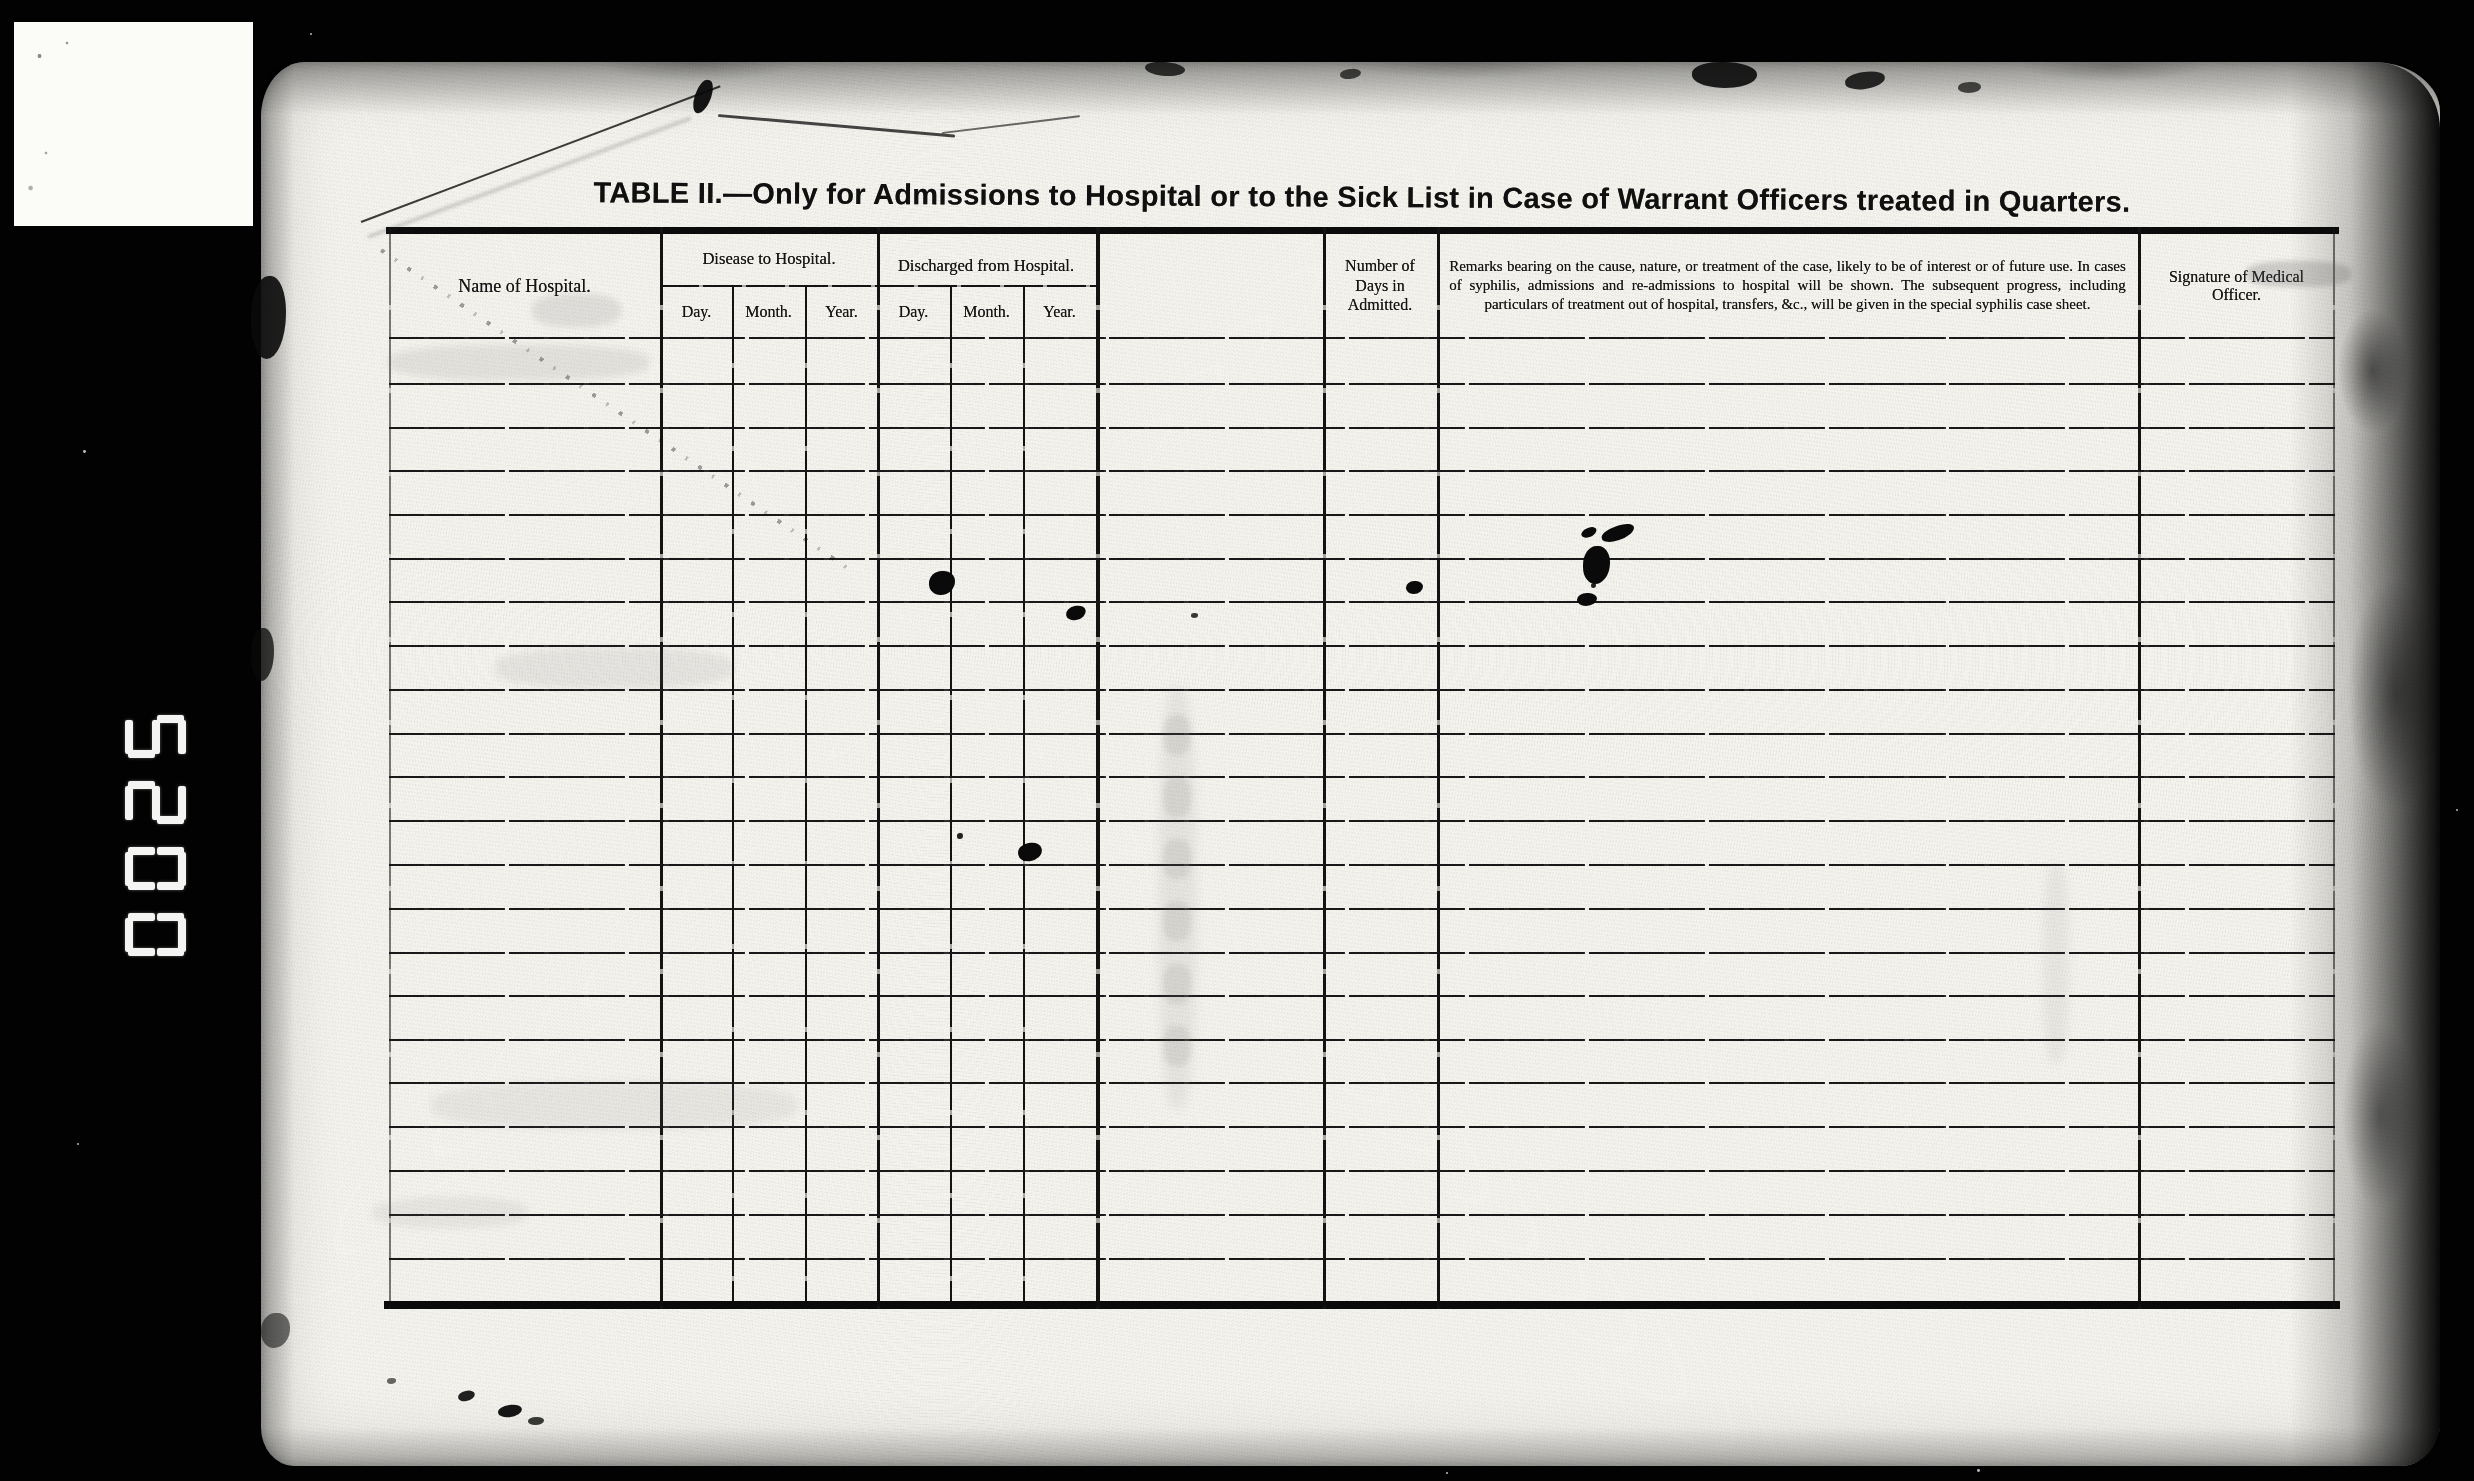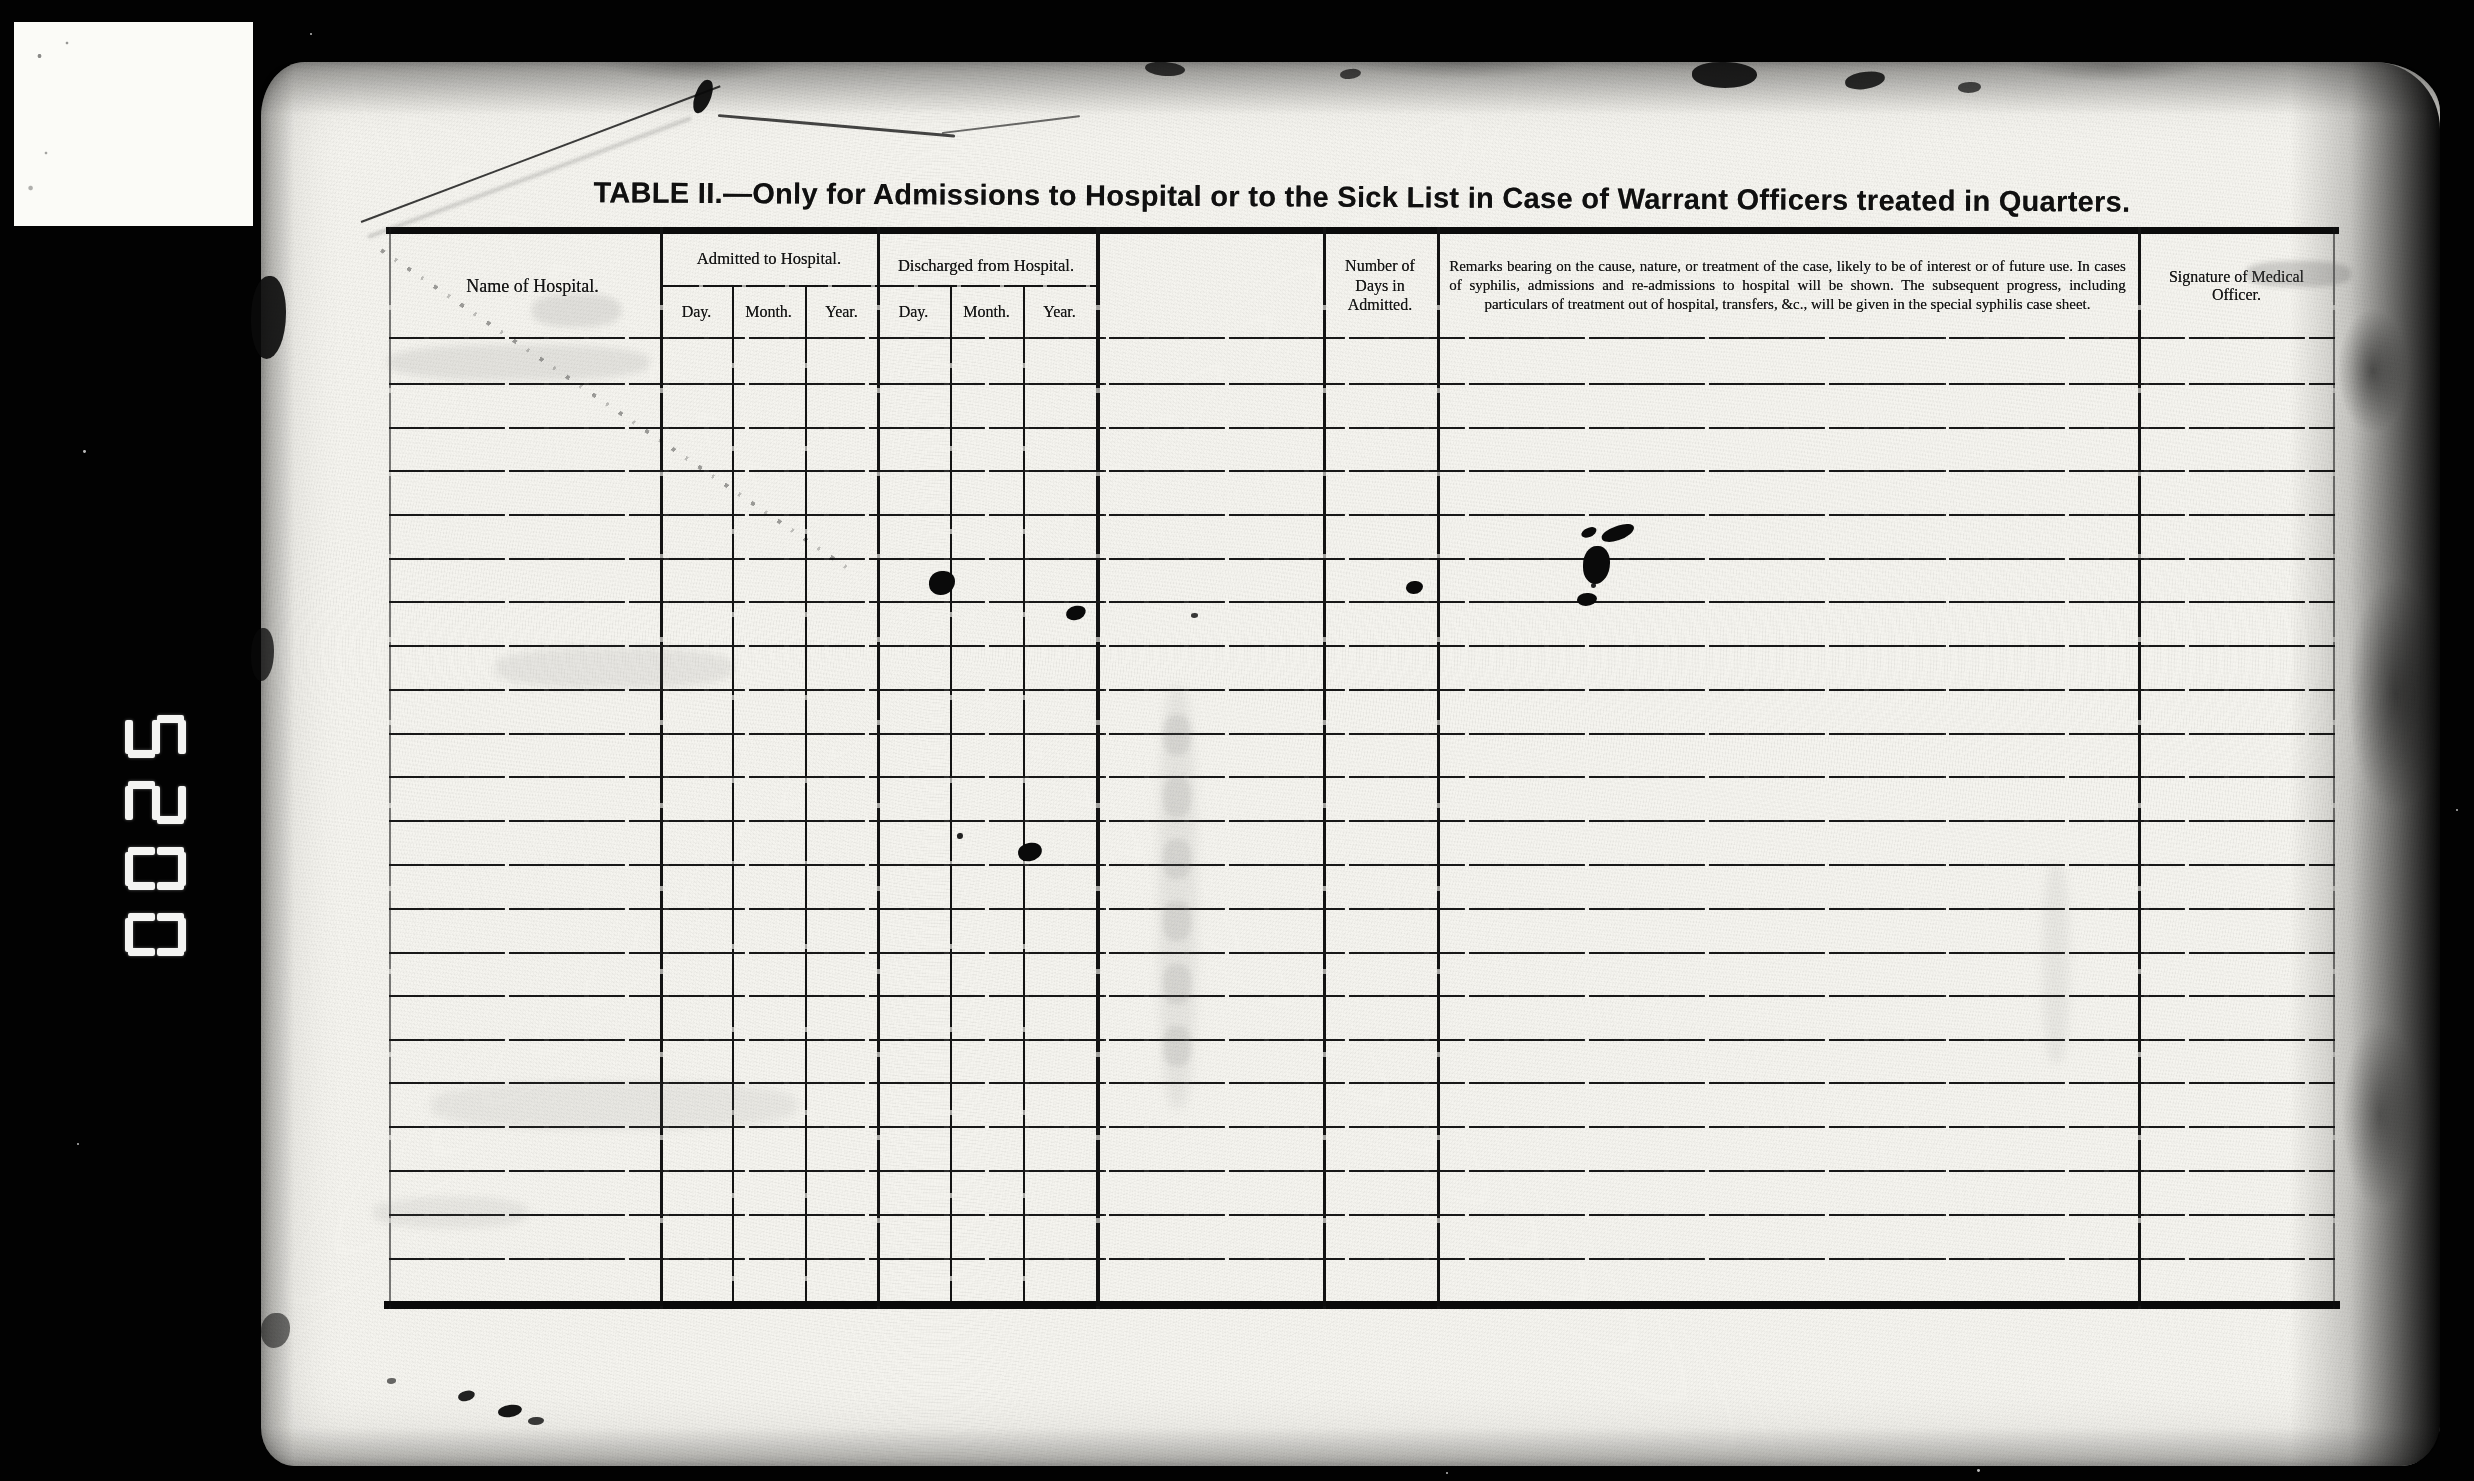--- a/index.html
+++ b/index.html
@@ -68,21 +68,21 @@
   #head-bottom{top:110px;height:2.2px;}
   #sub-divider{position:absolute;left:271px;top:58px;width:436px;height:2.2px;
     background-image:repeating-linear-gradient(90deg,#141414 0 39px, rgba(0,0,0,.3) 39px 43px);}
   .vline{position:absolute;top:0;height:1082px;
     background-image:repeating-linear-gradient(180deg,#131313 0 78px, rgba(19,19,19,.35) 78px 83px);}
   .vline.minor{top:58px;height:1016px;}
   .vline.faint{opacity:.55;}
   
   .hcell{position:absolute;display:flex;align-items:center;justify-content:center;
     text-align:center;line-height:1.12;text-shadow:0 0 0.3px rgba(0,0,0,.7);}
-  #h-name{left:8px;top:7.2px;width:271px;height:103px;font-size:18px;}
+  #h-name{left:0;top:7.2px;width:271px;height:103px;font-size:18px;}
   #h-adm{left:271px;top:7.2px;width:218px;height:51px;font-size:16.6px;}
   #h-dis{left:488px;top:7.2px;width:218px;height:64px;font-size:16.6px;padding:0 11px;box-sizing:border-box;border-radius:22px;}
   .subcell{top:60px;height:50px;font-size:16px;}
   #h-adm-day{left:271px;width:73px;} #h-adm-month{left:343px;width:73px;} #h-adm-year{left:416px;width:73px;}
   #h-dis-day{left:488px;width:73px;} #h-dis-month{left:561px;width:73px;} #h-dis-year{left:634px;width:73px;}
   #h-disease{left:707px;top:7.2px;width:227px;height:103px;font-size:16.6px;}
   #h-days{left:934px;top:7.2px;width:114px;height:103px;font-size:16px;line-height:1.22;padding:0 7.8px;box-sizing:border-box;}
   #h-remarks{left:1048px;top:7.2px;width:701px;height:103px;font-size:15px;line-height:19px;
     padding:0 12.2px;box-sizing:border-box;display:block;text-align:justify;text-align-last:center;
     -moz-text-align-last:center;align-content:center;}
@@ -156,21 +156,21 @@
     <div class="vline" style="left:488px;width:3.3px"></div>
     <div class="vline minor" style="left:561px;width:1.7px"></div>
     <div class="vline minor" style="left:634px;width:1.7px"></div>
     <div class="vline" style="left:707px;width:4.4px"></div>
     <div class="vline" style="left:934px;width:2.8px"></div>
     <div class="vline" style="left:1048px;width:3.3px"></div>
     <div class="vline" style="left:1749px;width:2.8px"></div>
     <div class="vline faint" style="left:1944px;width:1.7px"></div>
 
     <div class="hcell" id="h-name">Name of Hospital.</div>
-    <div class="hcell" id="h-adm">Admitted to Hospital.</div>
+    <div class="hcell" id="h-adm">Disease to Hospital.</div>
     <div class="hcell" id="h-dis">Discharged from Hospital.</div>
     <div class="hcell subcell" id="h-adm-day">Day.</div>
     <div class="hcell subcell" id="h-adm-month">Month.</div>
     <div class="hcell subcell" id="h-adm-year">Year.</div>
     <div class="hcell subcell" id="h-dis-day">Day.</div>
     <div class="hcell subcell" id="h-dis-month">Month.</div>
     <div class="hcell subcell" id="h-dis-year">Year.</div>
     <div class="hcell" id="h-days">Number of Days in Admitted.</div>
     <div class="hcell" id="h-remarks">Remarks bearing on the cause, nature, or treatment of the case, likely to be of interest or of future use. In cases of syphilis, admissions and re-admissions to hospital will be shown. The subsequent progress, including particulars of treatment out of hospital, transfers, &amp;c., will be given in the special syphilis case sheet.</div>
     <div class="hcell" id="h-signature">Signature of Medical Officer.</div>

